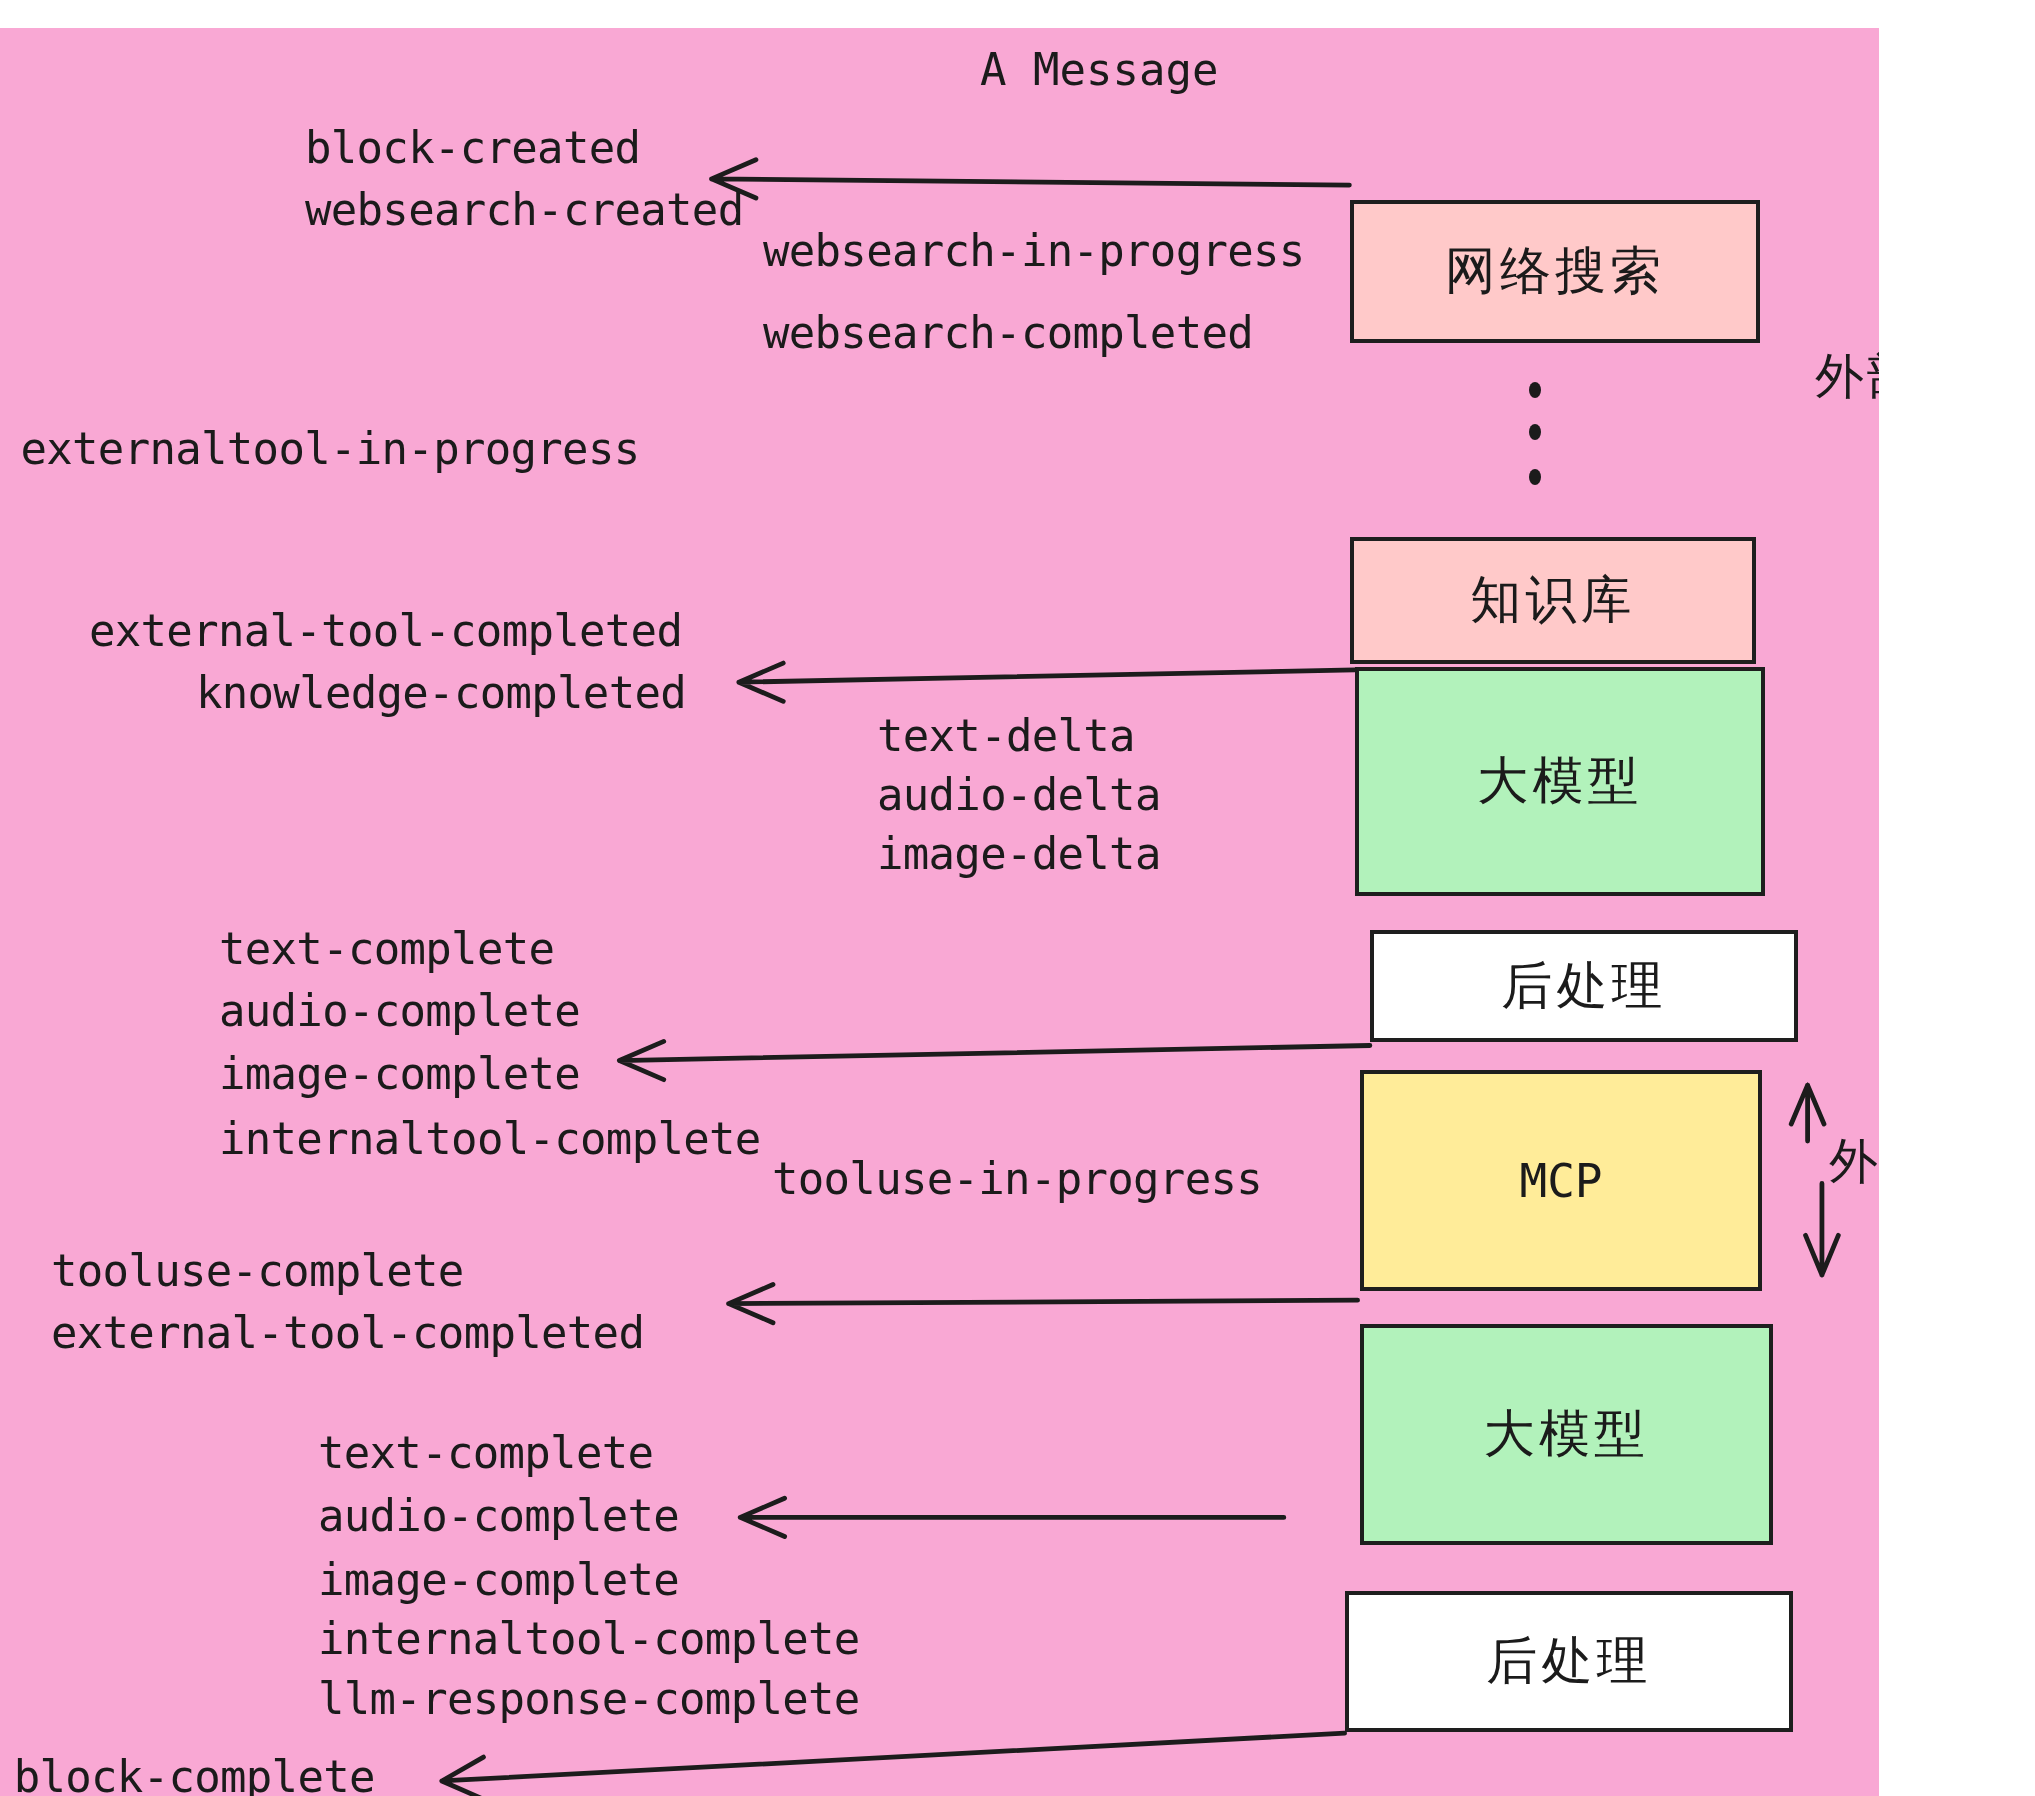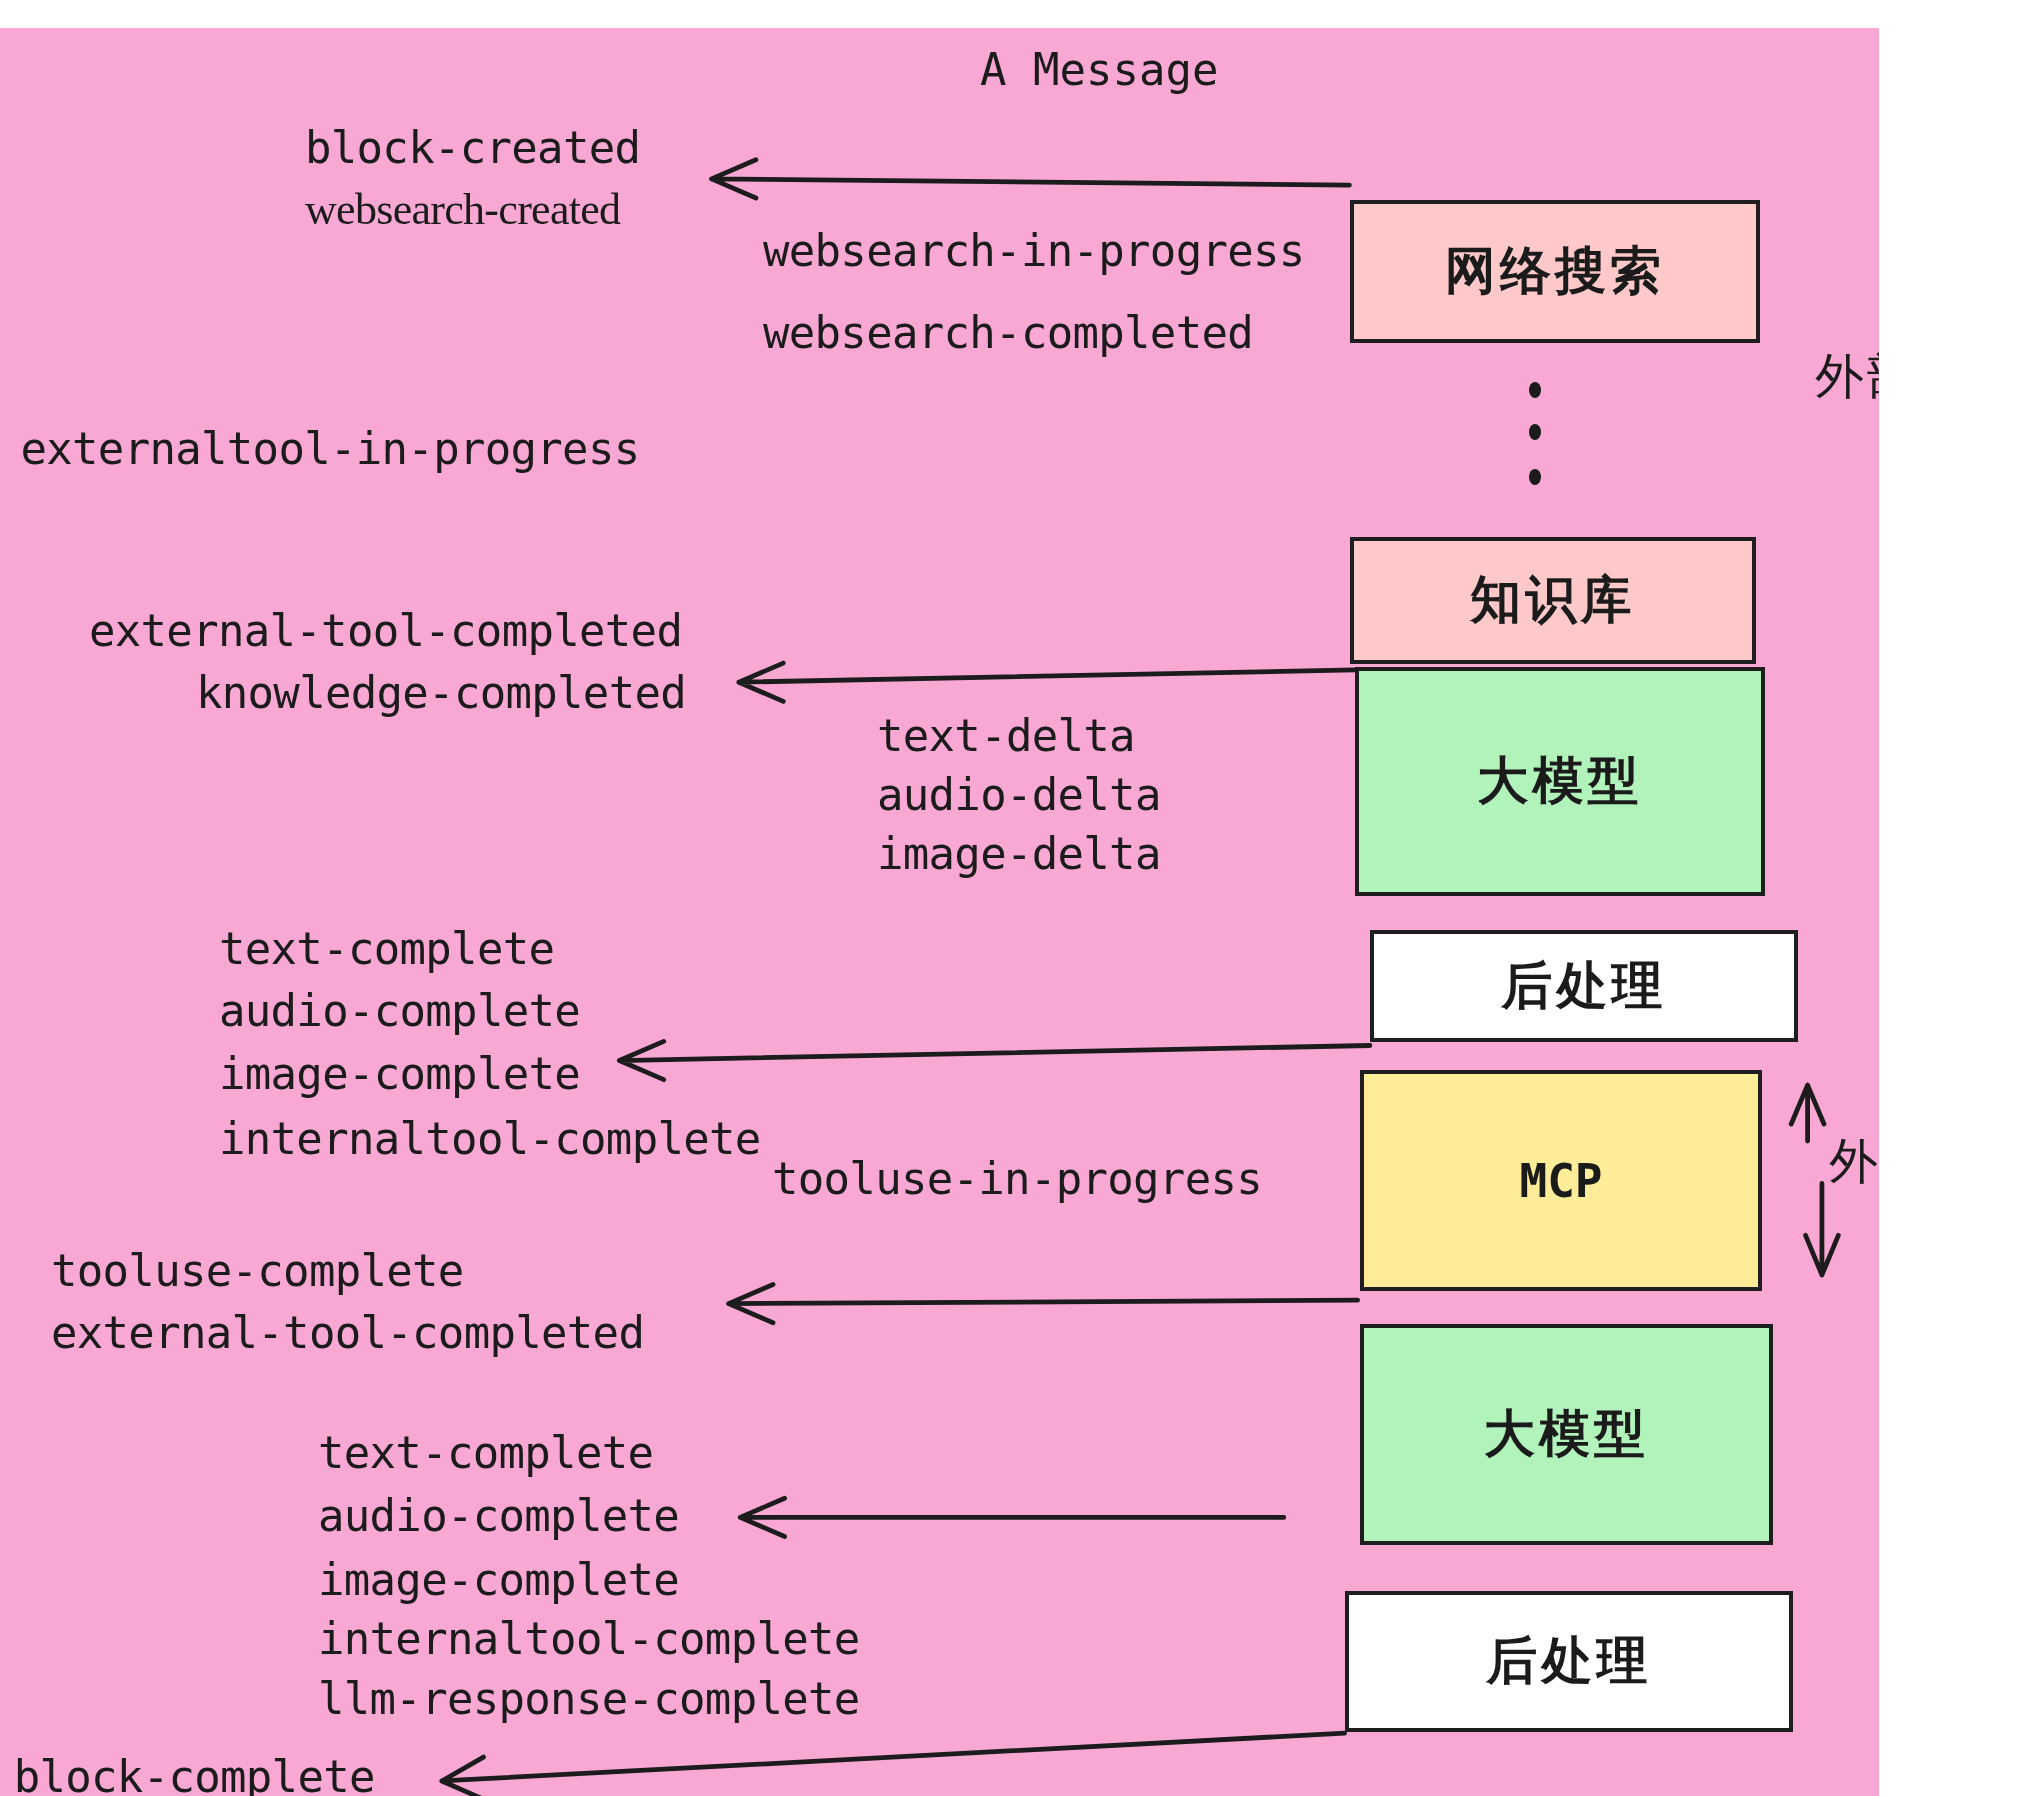--- a/index.html
+++ b/index.html
@@ -28,21 +28,21 @@
   }
   .box {
     position: absolute;
     border: 4.1px solid #1e1e1e;
     box-sizing: border-box;
     display: flex;
     align-items: center;
     justify-content: center;
     font-family: "Liberation Sans", "DejaVu Sans", sans-serif;
     font-size: 51px;
-    font-weight: 700;
+    font-weight: 400;
     letter-spacing: 4.1px;
     white-space: nowrap;
   }
   .box.mono { font-family: "DejaVu Sans Mono", "Liberation Mono", monospace; font-size: 46px; letter-spacing: 0; }
   .annot {
     position: absolute;
     font-family: Liberation Mono, monospace;
     font-size: 49px;
     line-height: 55px;
     white-space: nowrap;
@@ -69,21 +69,21 @@
   }
 </style>
 </head>
 <body>
 
 <div class="canvas">
 
   <div class="title" style="left:980px; top:13.7px;">A Message</div>
 
   <div class="evt" style="left:305px;  top:92px;">block-created</div>
-  <div class="evt" style="left:305px;  top:154px;font-family:Liberation Serif, serif;">websearch-created</div>
+  <div class="evt" style="left:305px;  top:154px;">websearch-created</div>
   <div class="evt" style="left:763px; top:195px;">websearch-in-progress</div>
   <div class="evt" style="left:763px; top:277px;">websearch-completed</div>
   <div class="evt" style="left:20.5px;   top:393px;">externaltool-in-progress</div>
   <div class="evt" style="left:89px;  top:575px;">external-tool-completed</div>
   <div class="evt" style="left:196px;  top:637px;">knowledge-completed</div>
   <div class="evt" style="left:877px; top:680px;">text-delta</div>
   <div class="evt" style="left:877px; top:739px;">audio-delta</div>
   <div class="evt" style="left:877px; top:798px;">image-delta</div>
   <div class="evt" style="left:219px;  top:893px;">text-complete</div>
   <div class="evt" style="left:219px;  top:955px;">audio-complete</div>

